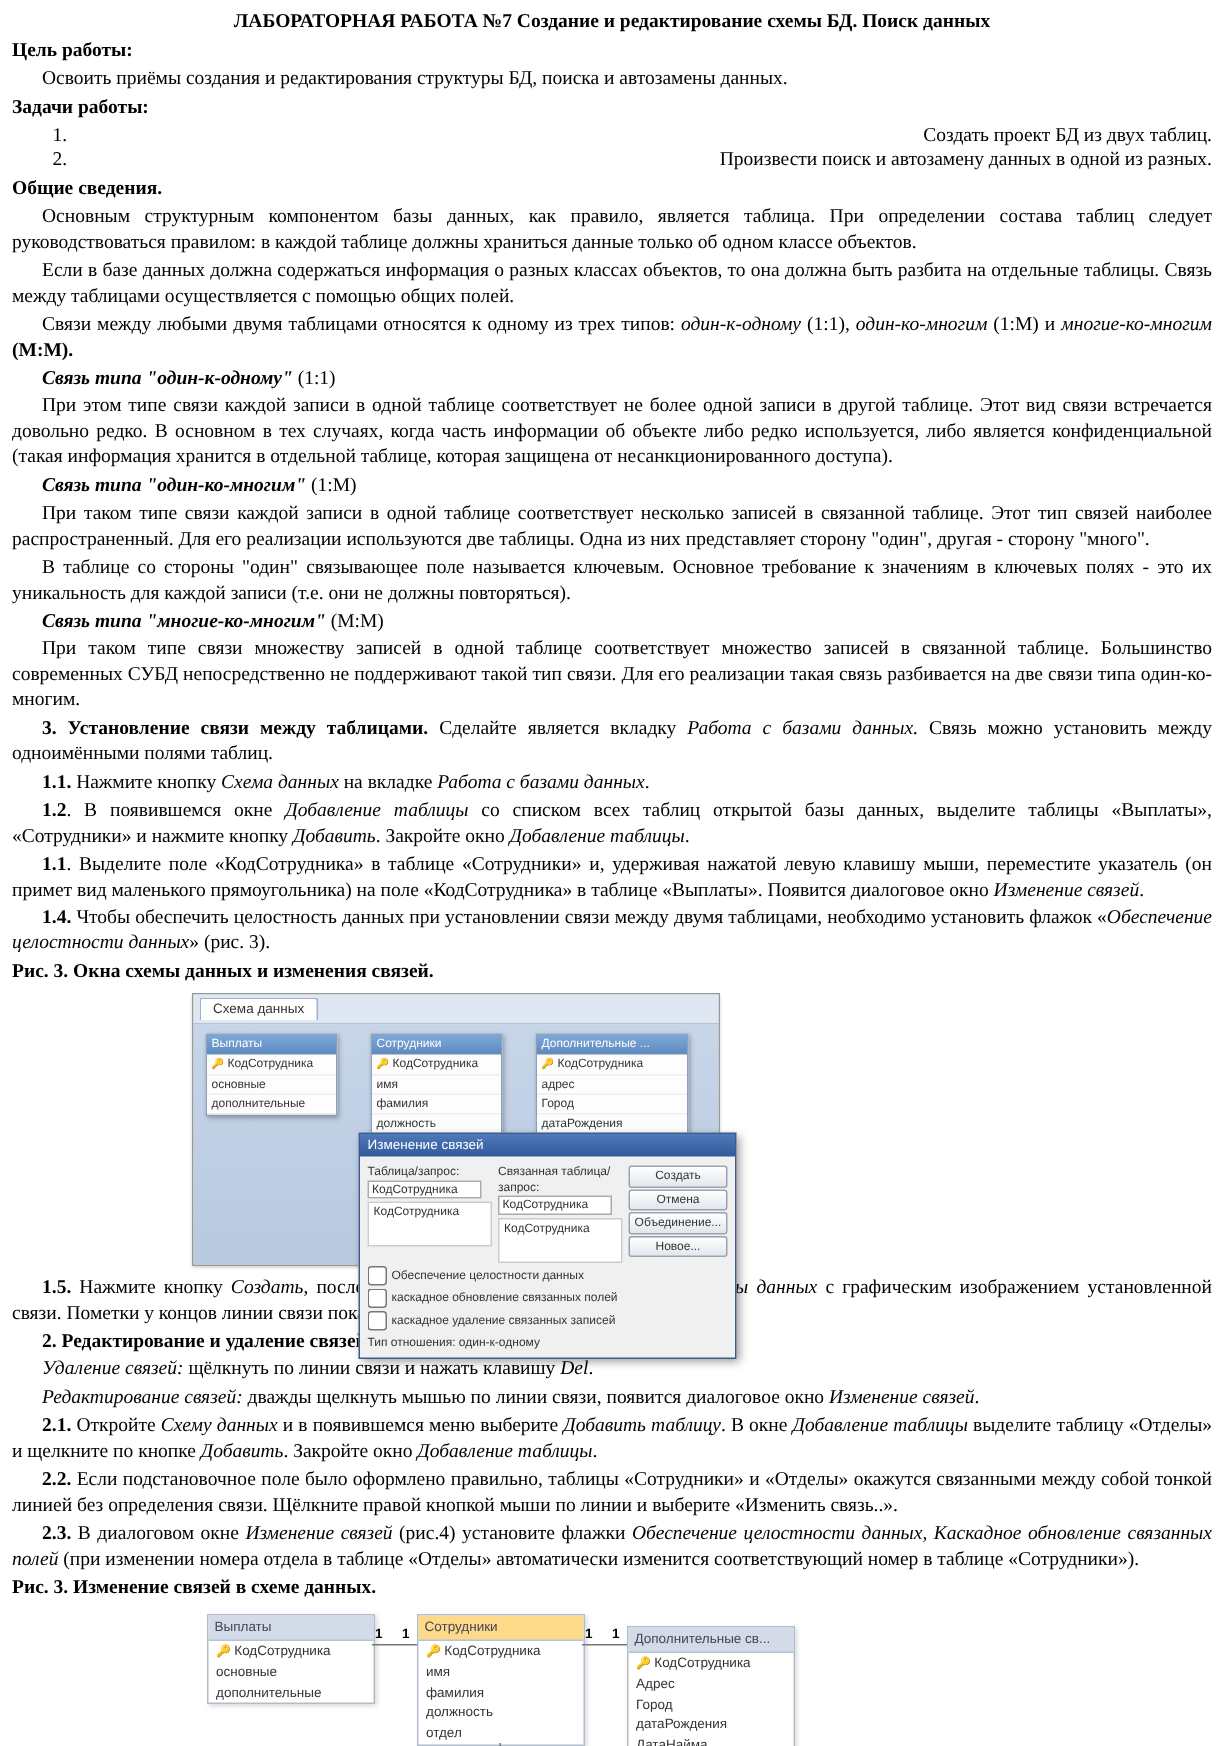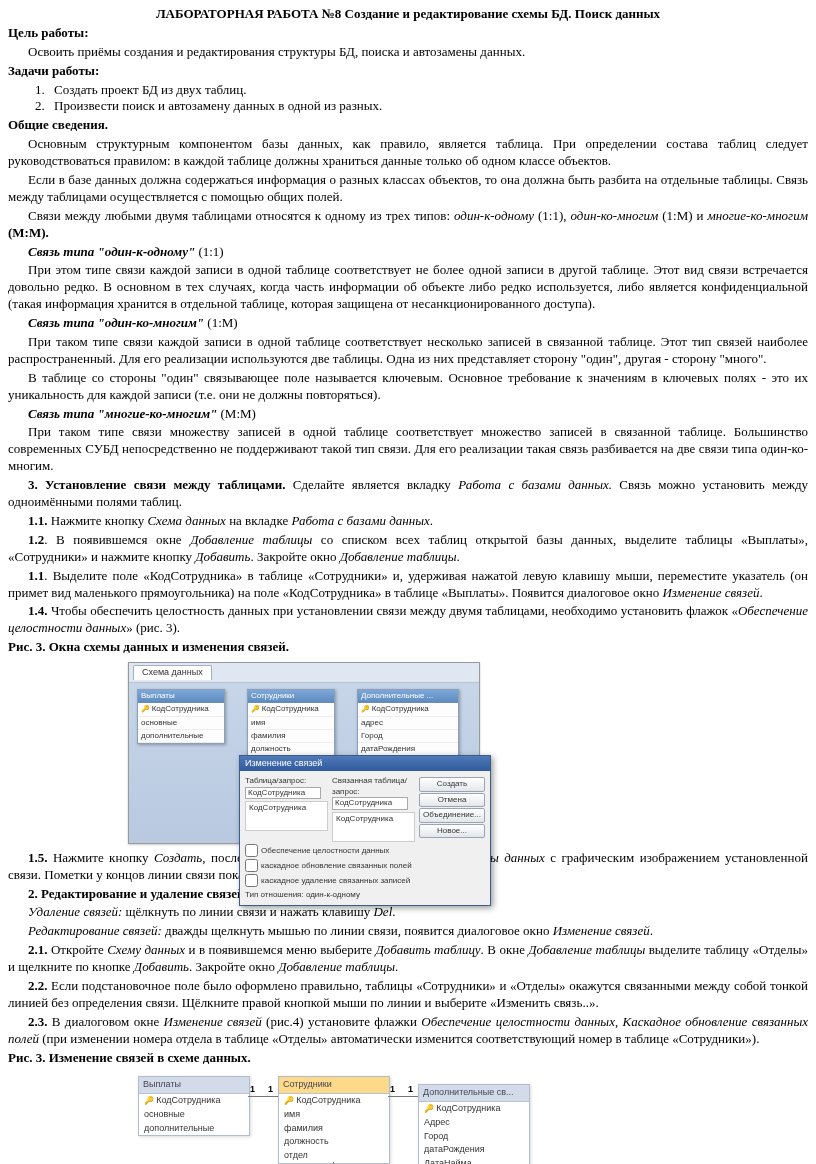--- a/index.html
+++ b/index.html
@@ -13,21 +13,21 @@
   }
   .title {
     text-align: center;
     font-weight: bold;
   }
   .bold { font-weight: bold; }
   .ital { font-style: italic; }
   .indent { text-indent: 20px; }
   .just { text-align: justify; }
   ol.tasks { margin: 2px 0 2px 40px; padding:0; }
-  ol.tasks li { padding-left:6px; }
+  ol.tasks li { padding-left:6px;text-align:right; }
   p { margin: 2px 0; }
 
   
   .shot {
     width: 350px;
     margin: 6px 0 6px 120px;
     border: 1px solid #999;
     background: linear-gradient(#e8eef6,#dfe8f3);
     font-family: "Segoe UI", Tahoma, sans-serif;
     font-size: 9px;
@@ -78,21 +78,21 @@
   .tbl2 .row2 { font-size:9px; padding:1px 5px; color:#333;}
   .tbl2 .high { background:#fdd98a; }
   .tbl2 .key2:before { content:"🔑 "; font-size:8px; }
   .link-line { position:absolute; height:0; border-top:1px solid #777; }
   .endlabel { position:absolute; font-size:9px; font-weight:bold; }
   .center { text-align:left;font-weight:bold; }
 </style>
 </head>
 <body>
 
-<p class="title">ЛАБОРАТОРНАЯ РАБОТА №8 Создание и редактирование схемы БД. Поиск данных</p>
+<p class="title">ЛАБОРАТОРНАЯ РАБОТА №7 Создание и редактирование схемы БД. Поиск данных</p>
 
 <p><span class="bold">Цель работы:</span></p>
 <p class="indent">Освоить приёмы создания и редактирования структуры БД, поиска и автозамены данных.</p>
 
 <p><span class="bold">Задачи работы:</span></p>
 <ol class="tasks">
   <li>Создать проект БД из двух таблиц.</li>
   <li>Произвести поиск и автозамену данных в одной из разных.</li>
 </ol>
 

